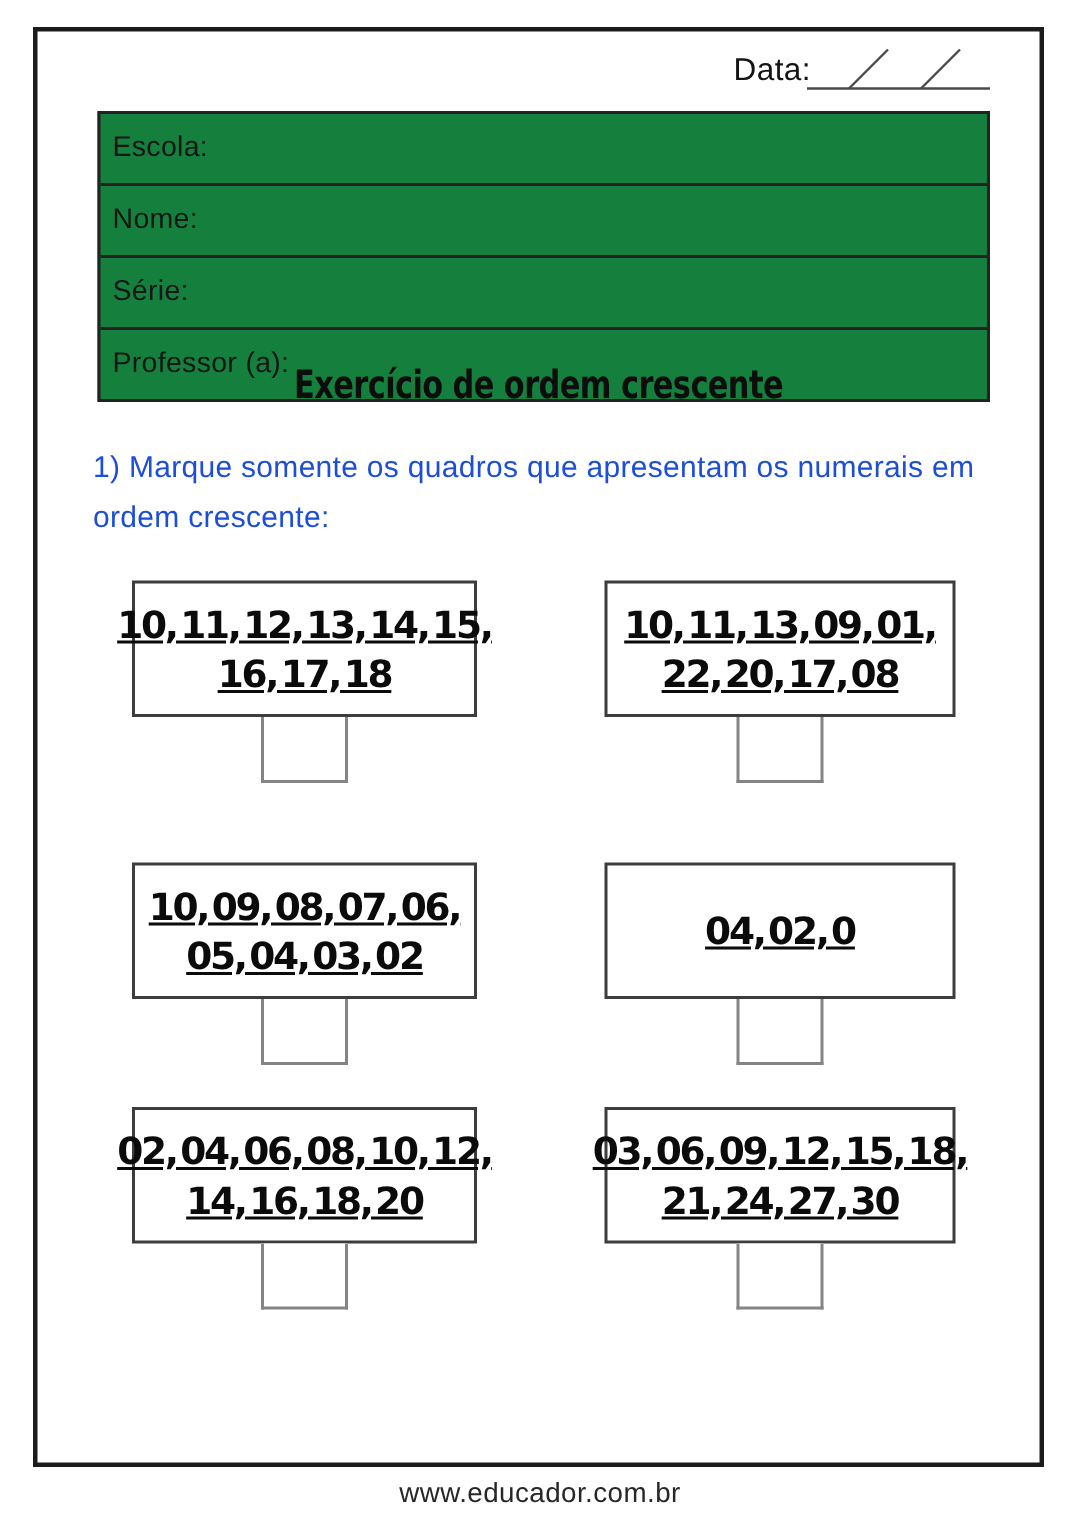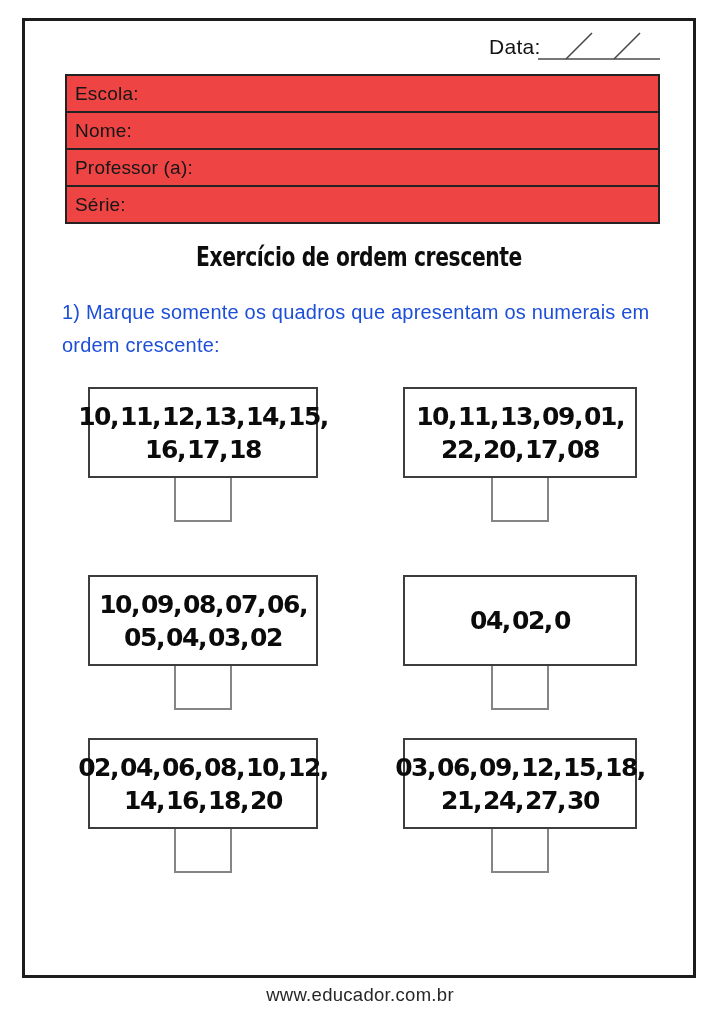--- a/index.html
+++ b/index.html
@@ -33,26 +33,26 @@
   }
   .date-blank {
     position: absolute;
     left: 536px; top: 28px;
     width: 126px; height: 33px;
   }
   
   .info-table {
     position: absolute;
     left: 65px; top: 74px;
-    width: 595px; height: 150px;
+    width: 595px; height: 194px;
     border: 2px solid #222222;
     box-sizing: border-box;
     display: flex;
     flex-direction: column;
-    background: #ef4444;
+    background: #15803d;
   }
   .info-row {
     flex: 1;
     display: flex;
     align-items: center;
     border-bottom: 2px solid #222222;
     box-sizing: border-box;
   }
   .info-row:last-child { border-bottom: none; }
   .info-label {
@@ -110,20 +110,21 @@
   .num-line {
     font-family: "DejaVu Sans", sans-serif;
     font-weight: bold;
     font-size: 25px;
     line-height: 33px;
     letter-spacing: -1.5px;
     word-spacing: -5px;
     white-space: nowrap;
     color: #0b0b0b;
     text-align: center;
+    text-decoration: underline;
   }
   .checkbox {
     box-sizing: border-box;
     width: 58px; height: 44px;
     margin: 0 auto;
     background: #ffffff;
     border: 2px solid #858585;
     border-top: none;
   }
   
@@ -152,25 +153,25 @@
 <div class="info-table">
   <div class="info-row">
     <span class="info-label">Escola:</span>
     <span class="info-fill"></span>
   </div>
   <div class="info-row">
     <span class="info-label">Nome:</span>
     <span class="info-fill"></span>
   </div>
   <div class="info-row">
+    <span class="info-label">Série:</span>
+    <span class="info-fill"></span>
+  </div>
+  <div class="info-row">
     <span class="info-label">Professor (a):</span>
-    <span class="info-fill"></span>
-  </div>
-  <div class="info-row">
-    <span class="info-label">Série:</span>
     <span class="info-fill"></span>
   </div>
 </div>
 
 <div class="title">Exercício de ordem crescente</div>
 
 <div class="instruction">1) Marque somente os quadros que apresentam os numerais em ordem crescente:</div>
 
 <div class="card col1 row1">
   <div class="card-box">

